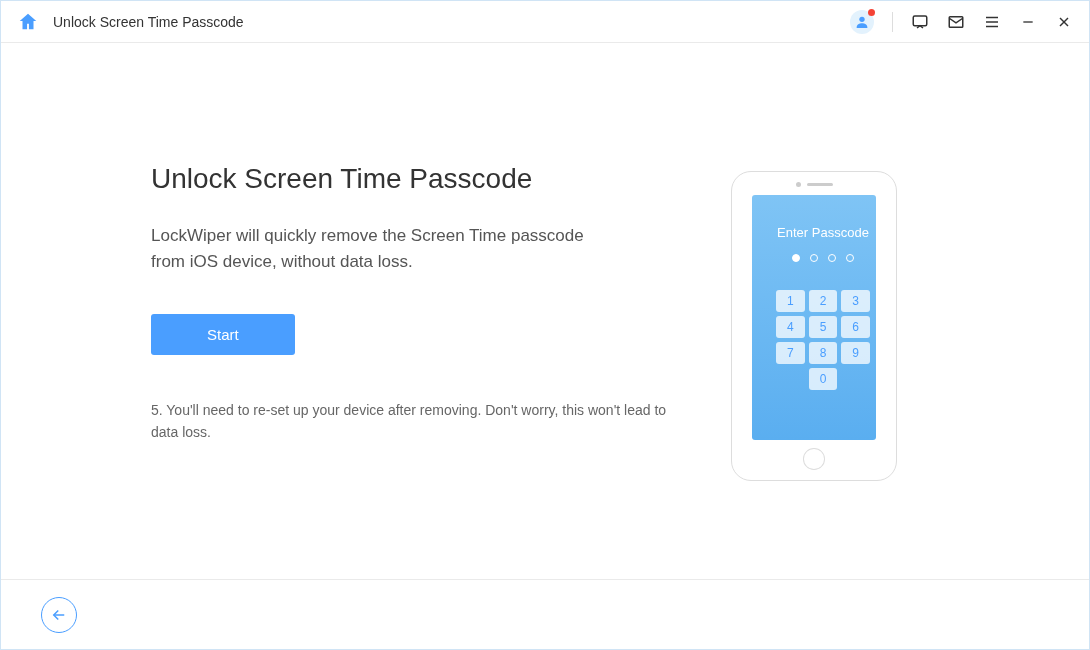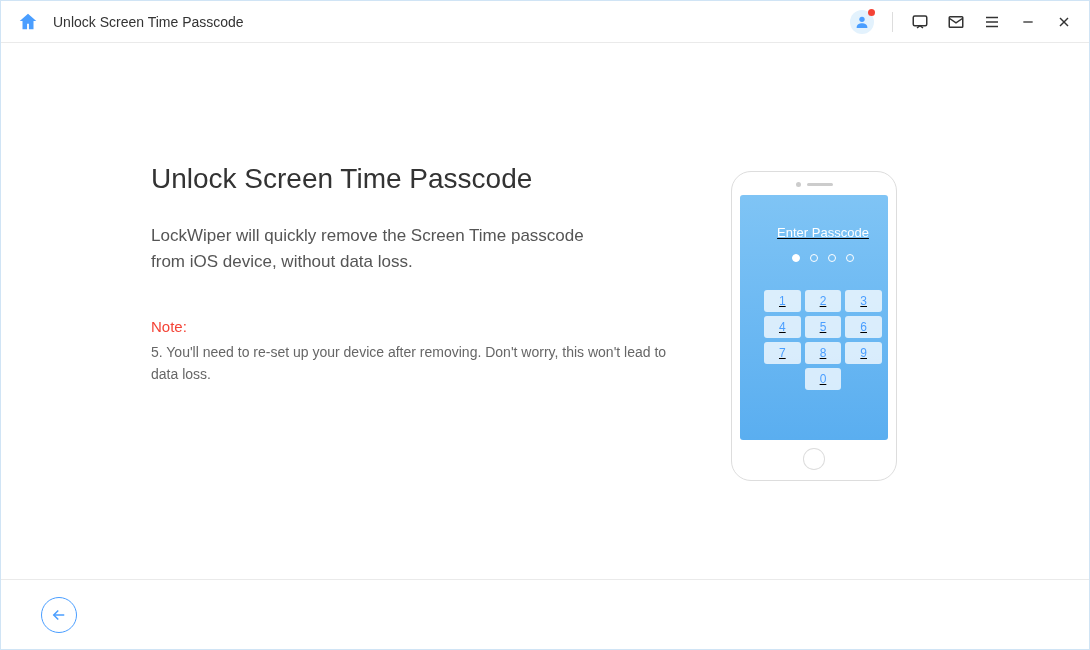--- a/index.html
+++ b/index.html
@@ -140,28 +140,27 @@
       background: #ccc;
       border-radius: 50%;
     }
     .phone-speaker {
       width: 26px;
       height: 3px;
       background: #ccc;
       border-radius: 2px;
     }
     .phone-screen {
-      width: 148px;
+      width: 124px;
       height: 250px;
       background: linear-gradient(180deg, #7fc4f5 0%, #5aaef0 100%);
       border-radius: 3px;
       padding: 30px 6px 6px 24px;
       display: flex;
       flex-direction: column;
-      text-decoration: underline;
     }
     .passcode-label {
       color: #fff;
       text-align: center;
       font-size: 13px;
       margin-bottom: 14px;
     }
     .passcode-dots {
       display: flex;
       justify-content: center;
@@ -271,22 +270,22 @@
           <line x1="18" y1="6" x2="6" y2="18"></line>
         </svg>
     </span>
   </div>
 </div>
 
 <div class="content">
   <div class="left-col">
     <h1 class="main-heading">Unlock Screen Time Passcode</h1>
     <p class="description">LockWiper will quickly remove the Screen Time passcode from iOS device, without data loss.</p>
+    <button class="start-btn">Start</button>
     <div class="note-section">
-      <div class="note-label">Note:</div>
       <div class="note-text">5. You'll need to re-set up your device after removing. Don't worry, this won't lead to data loss.</div>
     </div>
   </div>
   <div class="phone-col">
     <div class="phone">
       <div class="phone-top">
         <span class="phone-dot"></span>
         <span class="phone-speaker"></span>
       </div>
       <div class="phone-screen">

